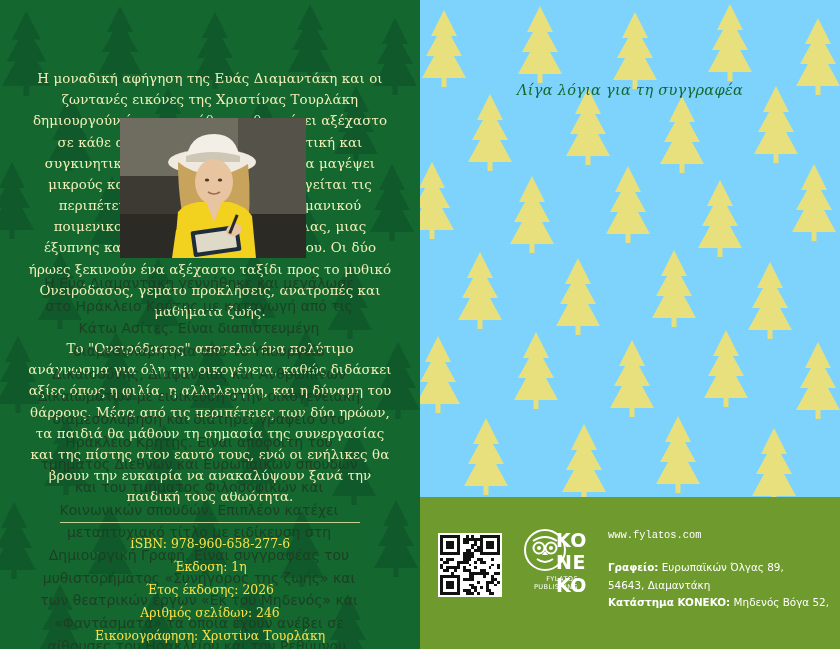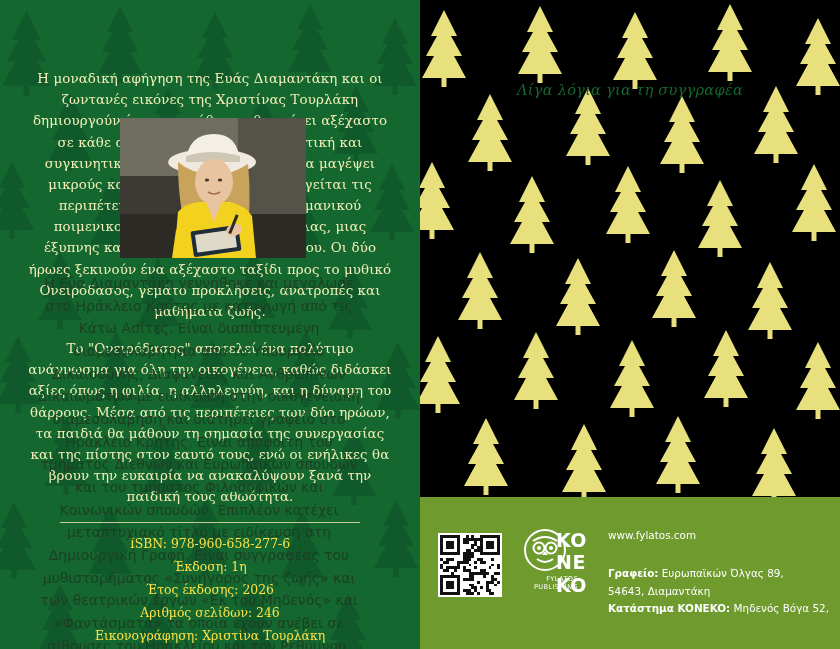--- a/index.html
+++ b/index.html
@@ -71,21 +71,21 @@
   }
   .meta div { white-space: nowrap; }
 
   
   .right-panel {
     position: absolute;
     left: 420px;
     top: 0;
     width: 420px;
     height: 566px;
-    background: #000000;
+    background: #7dd3fc;
     overflow: hidden;
   }
   .author-heading {
     position: absolute;
     left: 0;
     top: 82px;
     width: 420px;
     text-align: center;
     color: #14672f;
     font-family: "DejaVu Serif", serif;
@@ -176,21 +176,21 @@
   .contact {
     position: absolute;
     left: 608px;
     top: 528px;
     width: 222px;
     color: #ffffff;
     font-family: "DejaVu Sans", sans-serif;
     font-size: 10.4px;
     line-height: 1.52;
   }
-  .contact .www { margin-bottom: 22px; }
+  .contact .www { margin-bottom: 16px; font-family: Liberation Mono, monospace; }
   .contact b { font-weight: bold; }
   .contact .row { margin-bottom: 2px; }
 </style>
 </head>
 <body>
 
 <div class="page">
 
   <div class="left-panel">
     <svg class="tree-layer" width="420" height="649" viewBox="0 0 420 649">

